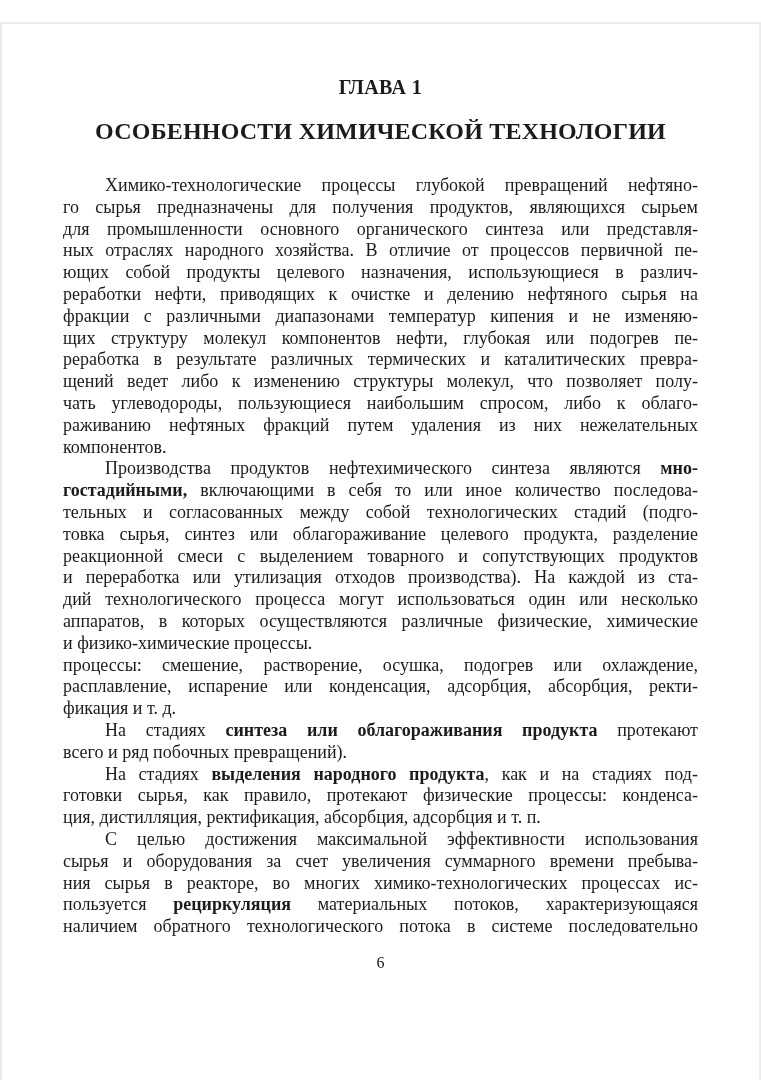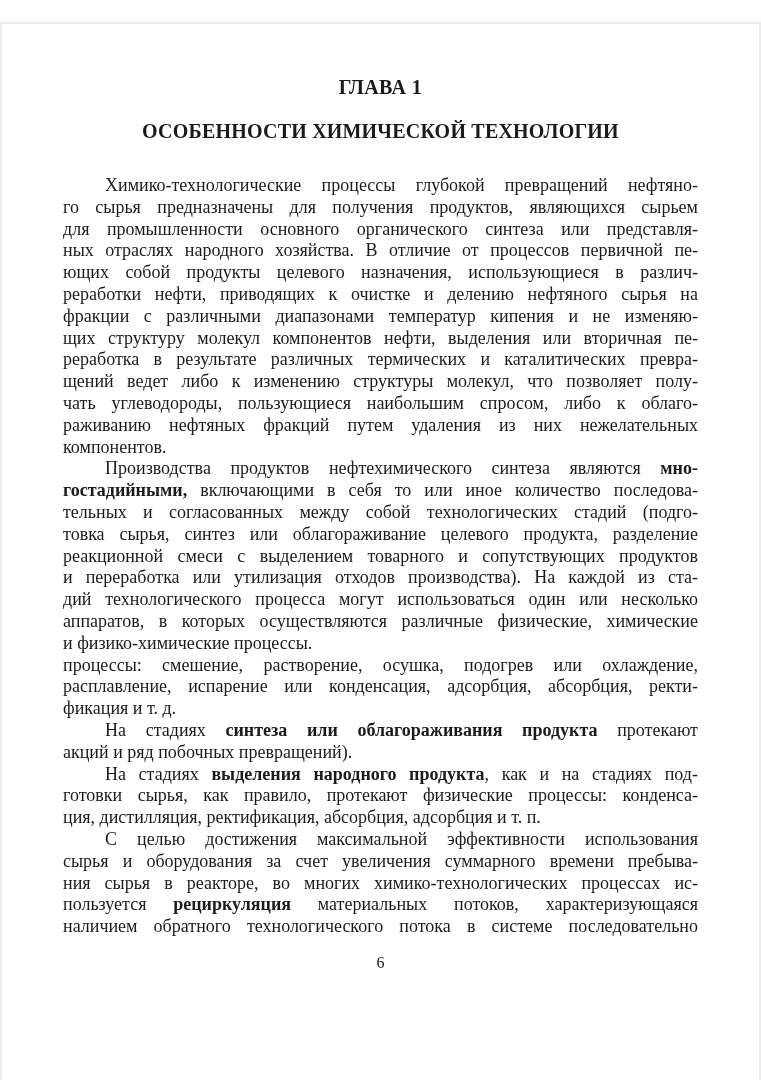--- a/index.html
+++ b/index.html
@@ -22,21 +22,21 @@
     text-align: center;
     font-weight: bold;
     font-size: 20px;
     line-height: 24px;
     letter-spacing: 0.4px;
   }
   .title {
     margin-top: 20px;
     text-align: center;
     font-weight: bold;
-    font-size: 20px;
+    font-size: 24px;
     line-height: 24px;
     letter-spacing: 0.2px;
   }
   .body-text {
     margin-top: 32px;
     font-size: 18px;
   }
   .line {
     line-height: 21.8px;
     text-align: justify;
@@ -63,21 +63,21 @@
   </div>
   <div class="body-text">
       <div class="paragraph">
         <div class="line indent"><span>Химико-технологические процессы глубокой превращений нефтяно-</span></div>
         <div class="line"><span>го сырья предназначены для получения продуктов, являющихся сырьем</span></div>
         <div class="line"><span>для промышленности основного органического синтеза или представля-</span></div>
         <div class="line"><span>ных отраслях народного хозяйства. В отличие от процессов первичной пе-</span></div>
         <div class="line"><span>ющих собой продукты целевого назначения, использующиеся в различ-</span></div>
         <div class="line"><span>реработки нефти, приводящих к очистке и делению нефтяного сырья на</span></div>
         <div class="line"><span>фракции с различными диапазонами температур кипения и не изменяю-</span></div>
-        <div class="line"><span>щих структуру молекул компонентов нефти, выделения или вторичная пе-</span></div>
+        <div class="line"><span>щих структуру молекул компонентов нефти, глубокая или подогрев пе-</span></div>
         <div class="line"><span>реработка в результате различных термических и каталитических превра-</span></div>
         <div class="line"><span>щений ведет либо к изменению структуры молекул, что позволяет полу-</span></div>
         <div class="line"><span>чать углеводороды, пользующиеся наибольшим спросом, либо к облаго-</span></div>
         <div class="line"><span>раживанию нефтяных фракций путем удаления из них нежелательных</span></div>
         <div class="line final"><span>компонентов.</span></div>
       </div>
       <div class="paragraph">
         <div class="line indent"><span>Производства продуктов нефтехимического синтеза являются </span><span class="b">мно-</span></div>
         <div class="line"><span class="b">гостадийными,</span><span> включающими в себя то или иное количество последова-</span></div>
         <div class="line"><span>тельных и согласованных между собой технологических стадий (подго-</span></div>
@@ -88,21 +88,21 @@
         <div class="line"><span>аппаратов, в которых осуществляются различные физические, химические</span></div>
         <div class="line final"><span>и физико-химические процессы.</span></div>
       </div>
       <div class="paragraph">
         <div class="line"><span>процессы: смешение, растворение, осушка, подогрев или охлаждение,</span></div>
         <div class="line"><span>расплавление, испарение или конденсация, адсорбция, абсорбция, ректи-</span></div>
         <div class="line final"><span>фикация и т. д.</span></div>
       </div>
       <div class="paragraph">
         <div class="line indent"><span>На стадиях </span><span class="b">синтеза или облагораживания продукта</span><span> протекают</span></div>
-        <div class="line final"><span>акций и ряд побочных превращений).</span></div>
+        <div class="line final"><span>всего и ряд побочных превращений).</span></div>
       </div>
       <div class="paragraph">
         <div class="line indent"><span>На стадиях </span><span class="b">выделения народного продукта</span><span>, как и на стадиях  под-</span></div>
         <div class="line"><span>готовки сырья, как правило, протекают физические процессы: конденса-</span></div>
         <div class="line final"><span>ция, дистилляция, ректификация, абсорбция, адсорбция и т. п.</span></div>
       </div>
       <div class="paragraph">
         <div class="line indent"><span>С целью достижения максимальной эффективности использования</span></div>
         <div class="line"><span>сырья и оборудования за счет увеличения суммарного времени пребыва-</span></div>
         <div class="line"><span>ния сырья в реакторе, во многих химико-технологических процессах ис-</span></div>

